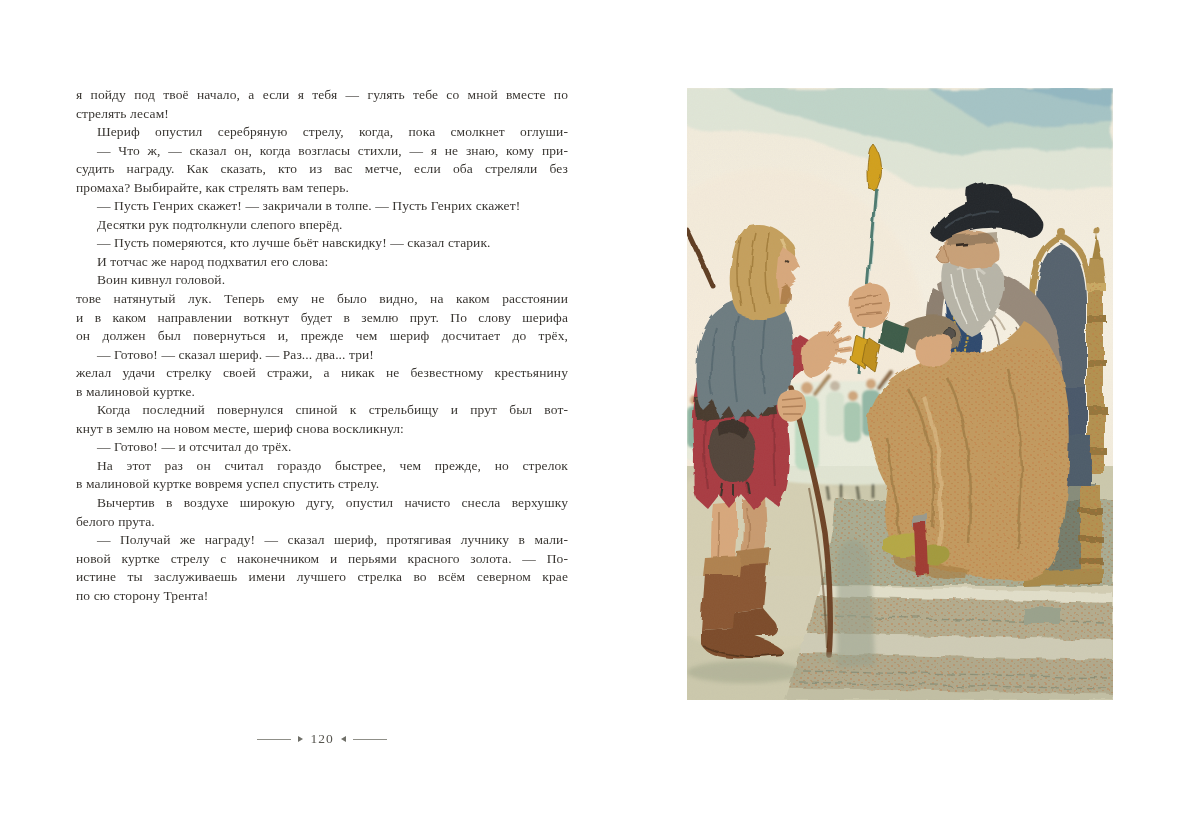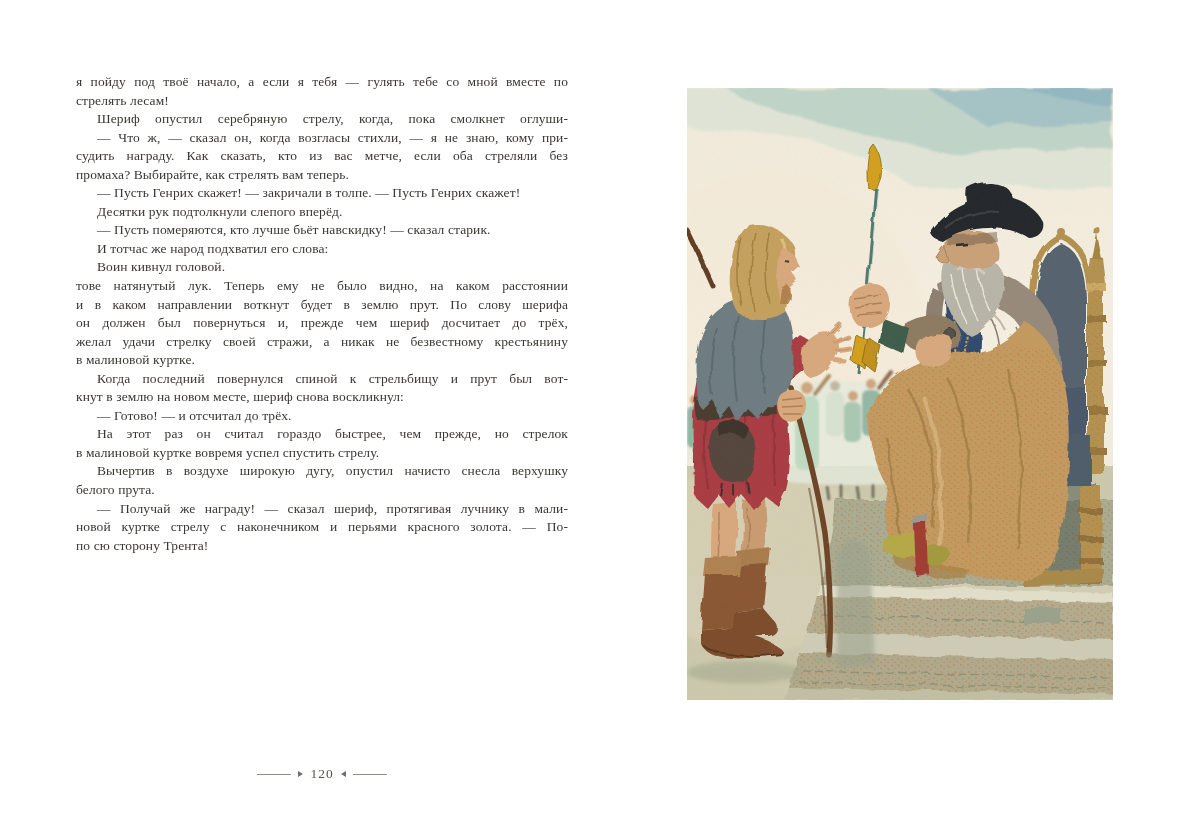--- a/index.html
+++ b/index.html
@@ -1,24 +1,24 @@
 <!DOCTYPE html>
 <html><head>
 <meta charset="utf-8">
 <style>
   html,body{margin:0;padding:0;background:#ffffff;}
   .canvas{position:relative;width:1200px;height:822px;background:#ffffff;overflow:hidden;
           font-family:"Liberation Serif", "DejaVu Serif", serif;}
-  .text-block{position:absolute;left:76px;top:73px;width:492px;color:#3a3733;
+  .text-block{position:absolute;left:76px;top:86px;width:492px;color:#3a3733;
               font-size:13.5px;line-height:18.55px;letter-spacing:.1px;}
   .tl{text-align:justify;text-align-last:justify;height:18.55px;overflow:visible;white-space:nowrap;}
   .tl.last{text-align-last:left;}
   .tl.ind{text-indent:21px;}
   .folio{position:absolute;left:76px;top:731px;width:492px;display:flex;justify-content:center;
-         align-items:center;gap:7px;color:#56554f;margin-top:35px;}
+         align-items:center;gap:7px;color:#56554f;}
   .folio .rule{width:34px;height:1px;background:#8f8f88;}
   .folio .tri-r{width:0;height:0;border-left:5px solid #6f6f68;border-top:3px solid transparent;border-bottom:3px solid transparent;}
   .folio .tri-l{width:0;height:0;border-right:5px solid #6f6f68;border-top:3px solid transparent;border-bottom:3px solid transparent;}
   .folio .num{font-size:13.5px;letter-spacing:1px;}
   .illustration{position:absolute;left:687px;top:88px;width:426px;height:612px;}
   .illustration svg{display:block;}
 </style>
 </head>
 <body>
 
@@ -33,31 +33,33 @@
         <div class="tl">судить награду. Как сказать, кто из вас метче, если оба стреляли без</div>
         <div class="tl last">промаха? Выбирайте, как стрелять вам теперь.</div>
         <div class="tl ind last">— Пусть Генрих скажет! — закричали в толпе. — Пусть Генрих скажет!</div>
         <div class="tl ind last">Десятки рук подтолкнули слепого вперёд.</div>
         <div class="tl ind last">— Пусть померяются, кто лучше бьёт навскидку! — сказал старик.</div>
         <div class="tl ind last">И тотчас же народ подхватил его слова:</div>
         <div class="tl ind last">Воин кивнул головой.</div>
         <div class="tl">тове натянутый лук. Теперь ему не было видно, на каком расстоянии</div>
         <div class="tl">и в каком направлении воткнут будет в землю прут. По слову шерифа</div>
         <div class="tl">он должен был повернуться и, прежде чем шериф досчитает до трёх,</div>
+        <div class="tl ind last">— Готово! — сказал шериф. — Раз... два... три!</div>
         <div class="tl">желал удачи стрелку своей стражи, а никак не безвестному крестьянину</div>
         <div class="tl last">в малиновой куртке.</div>
         <div class="tl ind">Когда последний повернулся спиной к стрельбищу и прут был вот-</div>
         <div class="tl last">кнут в землю на новом месте, шериф снова воскликнул:</div>
         <div class="tl ind last">— Готово! — и отсчитал до трёх.</div>
         <div class="tl ind">На этот раз он считал гораздо быстрее, чем прежде, но стрелок</div>
         <div class="tl last">в малиновой куртке вовремя успел спустить стрелу.</div>
         <div class="tl ind">Вычертив в воздухе широкую дугу, опустил начисто снесла верхушку</div>
         <div class="tl last">белого прута.</div>
         <div class="tl ind">— Получай же награду! — сказал шериф, протягивая лучнику в мали-</div>
         <div class="tl">новой куртке стрелу с наконечником и перьями красного золота. — По-</div>
+        <div class="tl">истине ты заслуживаешь имени лучшего стрелка во всём северном крае</div>
         <div class="tl last">по сю сторону Трента!</div>
       </div>
     <div class="folio">
       <span class="rule"></span>
       <span class="tri-r"></span>
       <span class="num">120</span>
       <span class="tri-l"></span>
       <span class="rule"></span>
     </div>
   </div>

